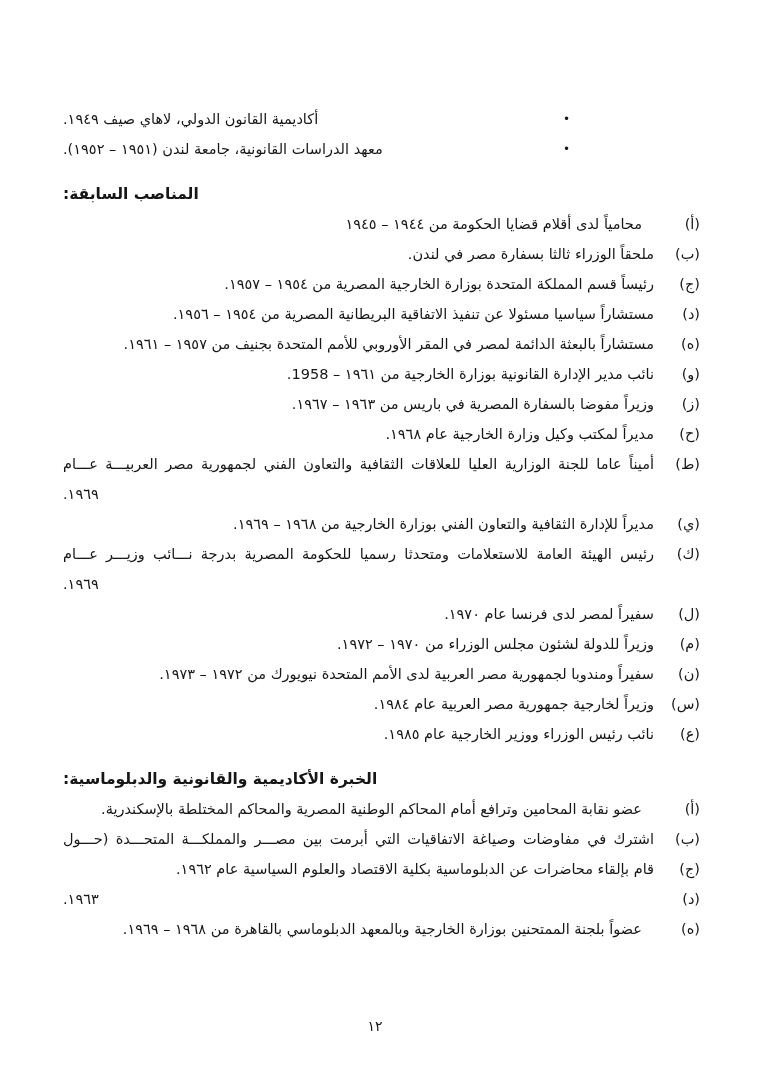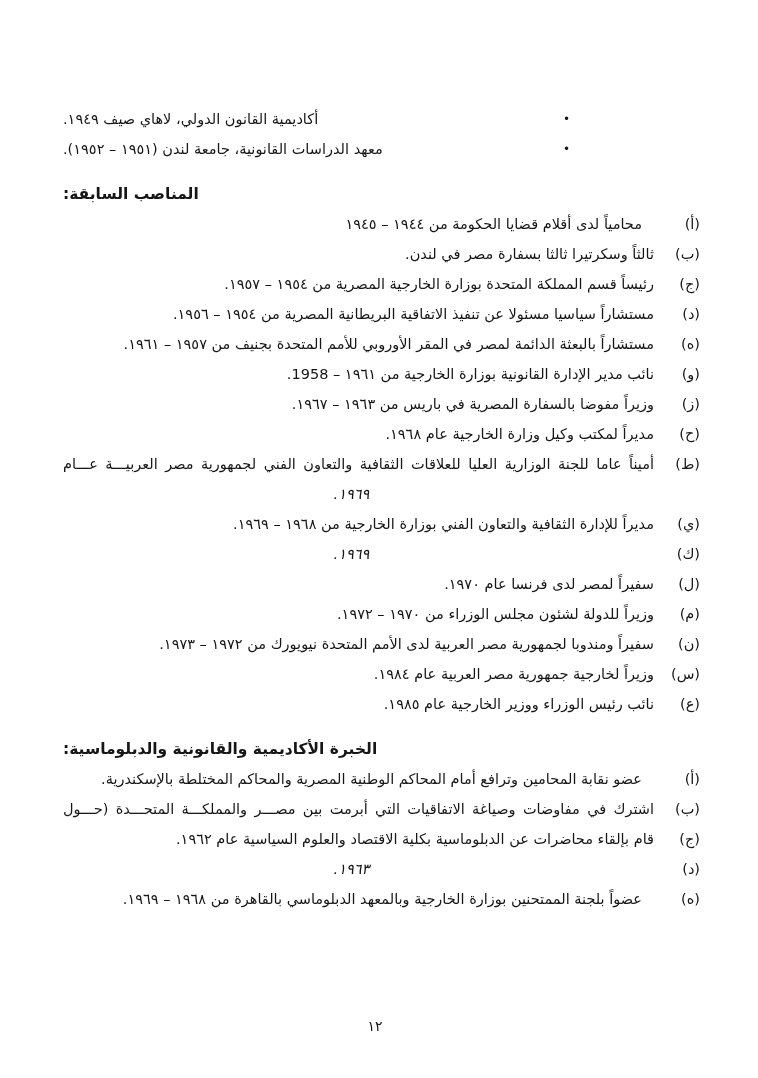--- a/index.html
+++ b/index.html
@@ -25,21 +25,21 @@
     font-weight:bold;
     line-height:30px;
     text-align:left;
   }
   .items{margin:0;}
   .item{display:flex;line-height:30px;font-size:14.5px;}
   .marker{flex:0 0 46px;width:46px;text-align:right;white-space:nowrap;}
   .txt{flex:1;text-align:right;}
   .txt.gap{padding-right:12px;}
   .jline{display:block;text-align:justify;text-align-last:justify;}
-  .yearline{display:block;text-align:center;padding-right:14px;font-style:italic;}
+  .yearline{display:block;text-align:left;padding-right:14px;}
   .contline{display:block;text-align:right;font-size:13px;padding-right:2px;}
   .pageno{
     position:absolute;
     top:1018px;left:0;right:8px;
     text-align:center;
     font-size:14px;
     direction:rtl;
   }
 </style>
 </head>
@@ -62,21 +62,21 @@
 
   <div class="items">
 
     <div class="item">
       <span class="marker">(أ)</span>
       <span class="txt gap">محامياً لدى أقلام قضايا الحكومة من ١٩٤٤ – ١٩٤٥</span>
     </div>
 
     <div class="item">
       <span class="marker">(ب)</span>
-      <span class="txt">ثالثاً وسكرتيرا ثالثا بسفارة مصر في لندن.</span>
+      <span class="txt">ملحقاً الوزراء ثالثا بسفارة مصر في لندن.</span>
     </div>
 
     <div class="item">
       <span class="marker">(ج)</span>
       <span class="txt">رئيساً قسم المملكة المتحدة بوزارة الخارجية المصرية من ١٩٥٤ – ١٩٥٧.</span>
     </div>
 
     <div class="item">
       <span class="marker">(د)</span>
       <span class="txt">مستشاراً سياسيا مسئولا عن تنفيذ الاتفاقية البريطانية المصرية من ١٩٥٤ – ١٩٥٦.</span>
@@ -111,20 +111,21 @@
     </div>
 
     <div class="item">
       <span class="marker">(ي)</span>
       <span class="txt">مديراً للإدارة الثقافية والتعاون الفني بوزارة الخارجية من ١٩٦٨ – ١٩٦٩.</span>
     </div>
 
     <div class="item">
       <span class="marker">(ك)</span>
       <span class="txt">
+        <span class="jline">رئيس الهيئة العامة للاستعلامات ومتحدثا رسميا للحكومة المصرية بدرجة نـــائب وزيـــر عـــام</span>
         <span class="yearline">١٩٦٩.</span>
       </span>
     </div>
 
     <div class="item">
       <span class="marker">(ل)</span>
       <span class="txt">سفيراً لمصر لدى فرنسا عام ١٩٧٠.</span>
     </div>
 
     <div class="item">

